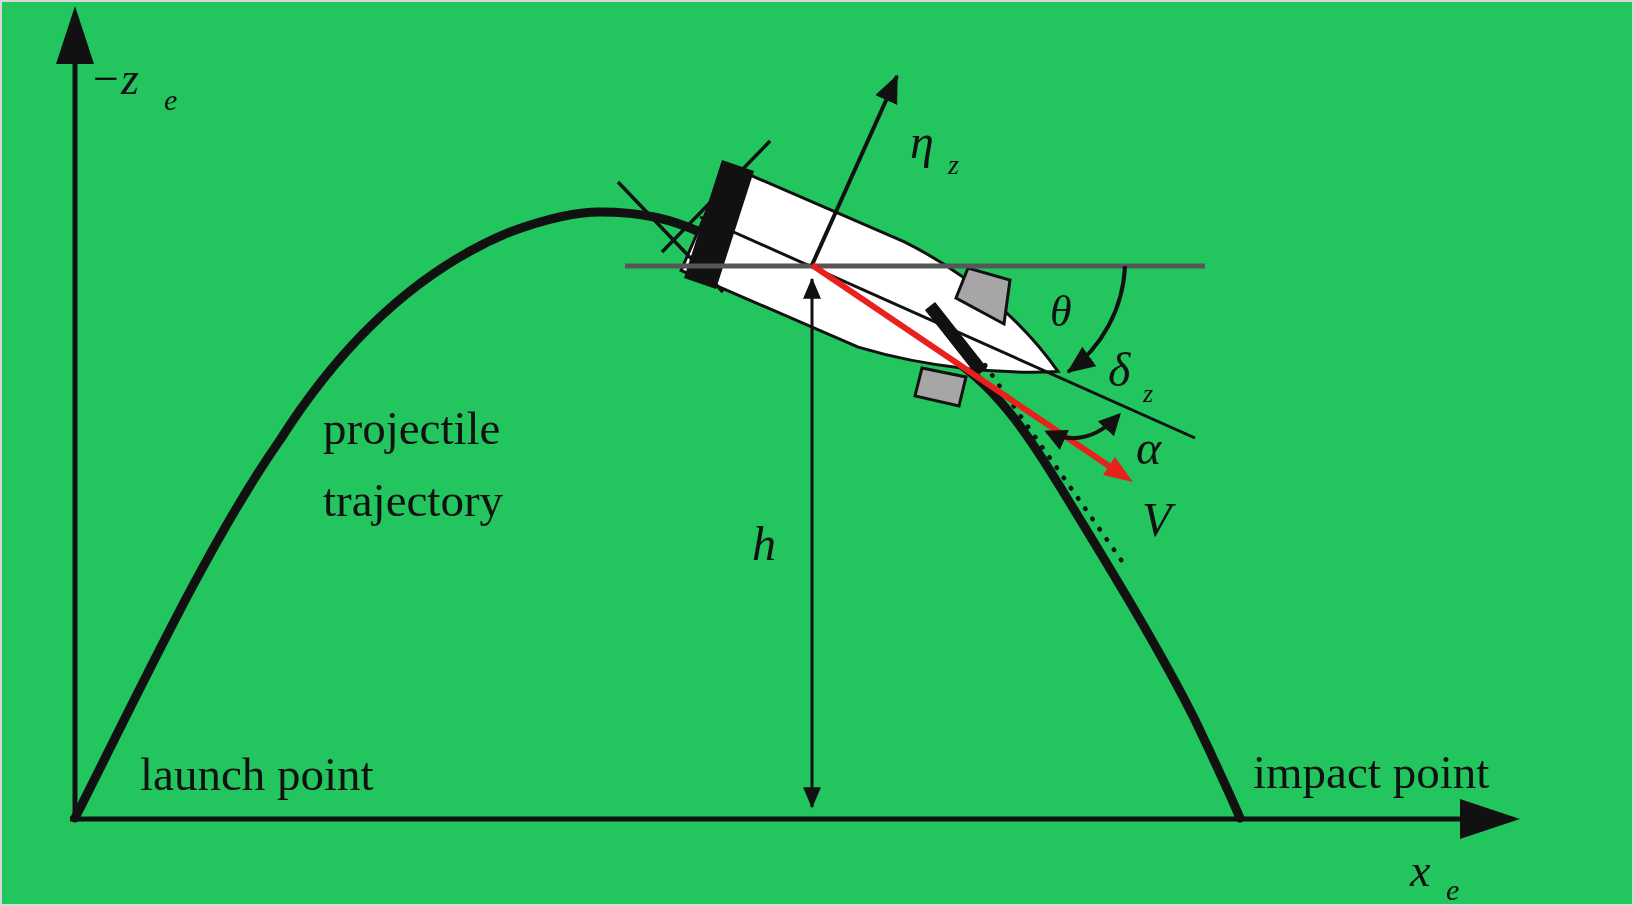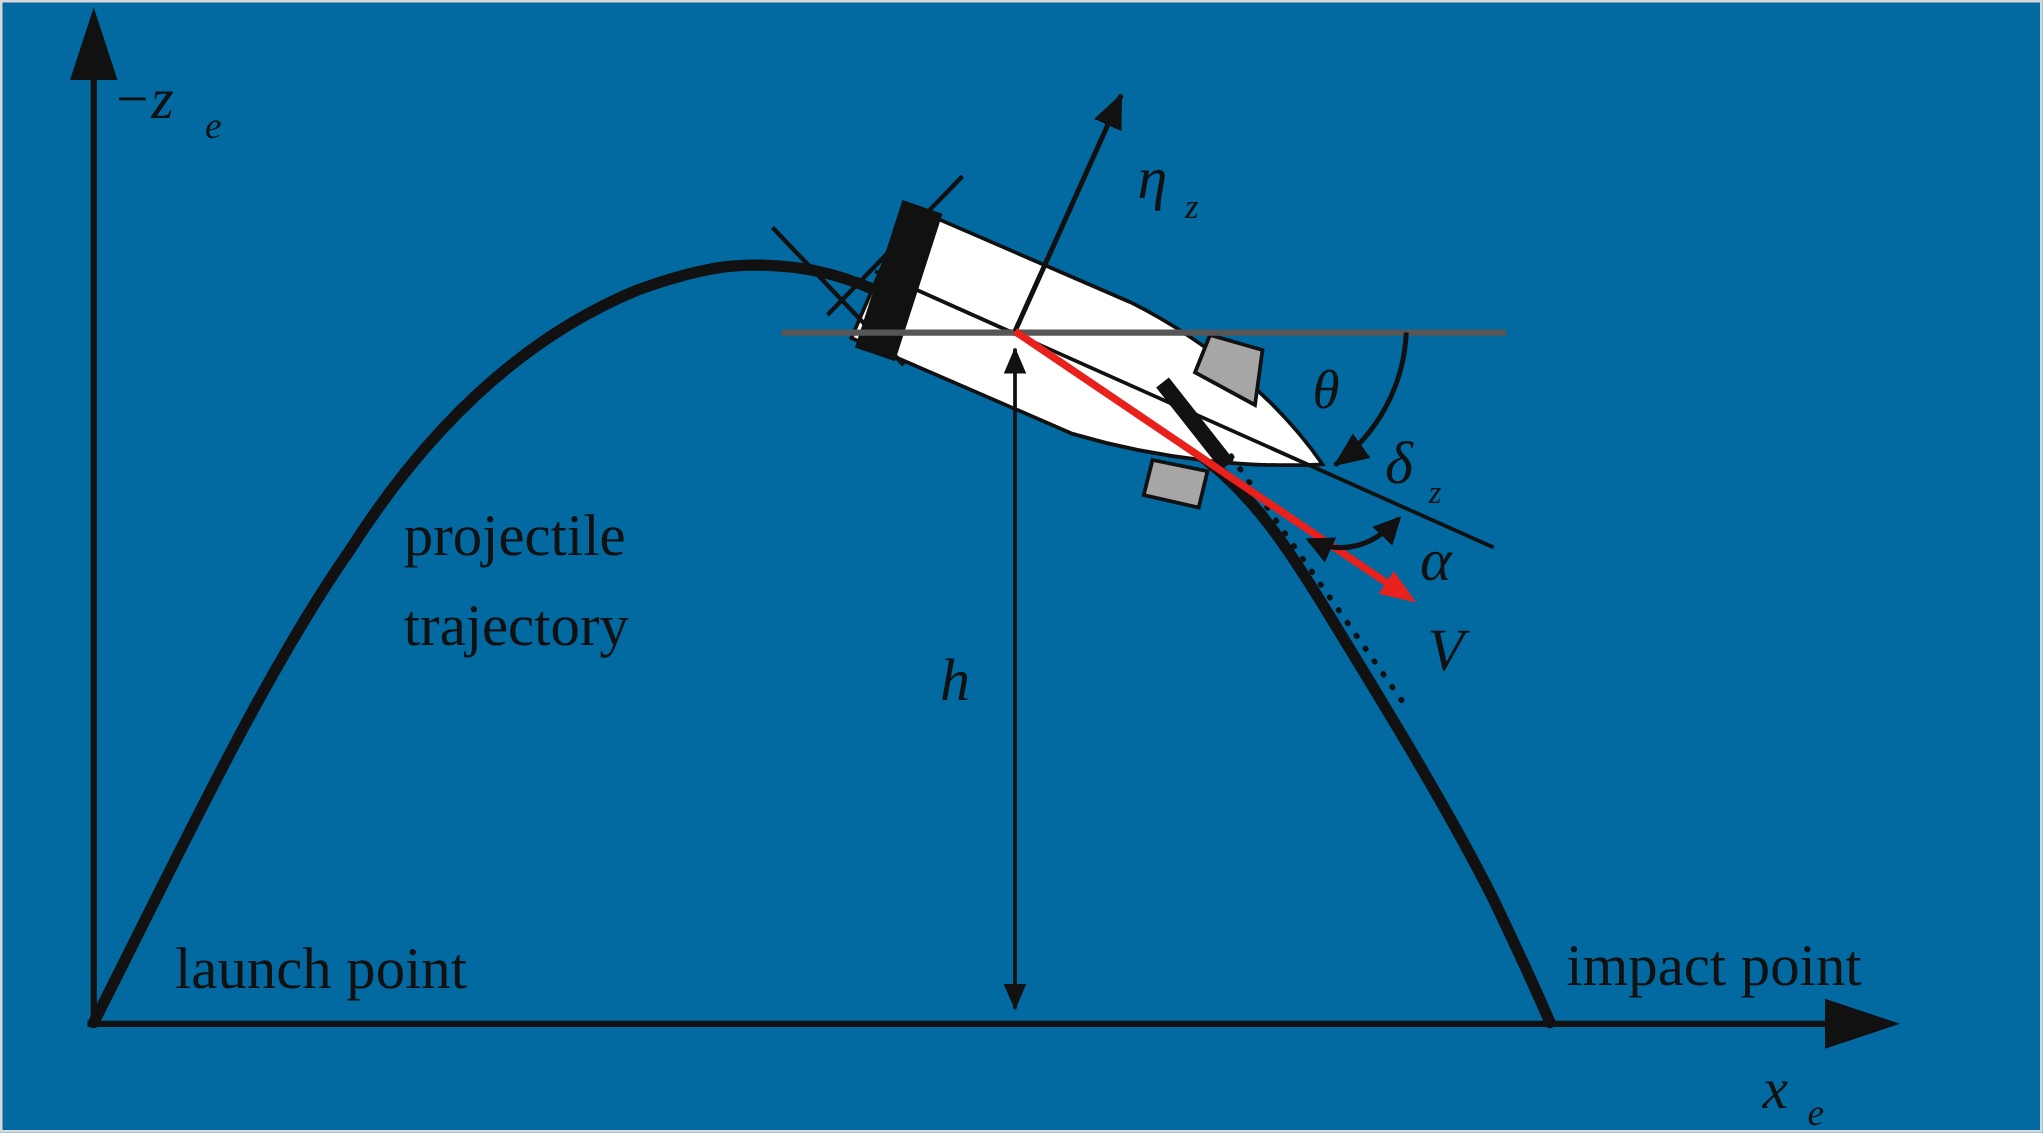--- a/index.html
+++ b/index.html
@@ -1,16 +1,16 @@
 <!DOCTYPE html>
 <html><head>
 <meta charset="utf-8">
 <style>
   html,body{margin:0;padding:0;background:#ffffff;}
-  #stage{position:relative;width:1634px;height:906px;background:#0369a1;
+  #stage{position:relative;width:1634px;height:906px;background:#22c55e;
          box-shadow:inset 0 0 0 2px #d8d8d8;overflow:hidden;
          font-family:"Liberation Serif", serif;}
   svg{position:absolute;left:0;top:0;}
   text{fill:#111111;}
   .math{font-style:italic;}
   .word{font-style:normal;}
 </style>
 </head>
 <body>
 

